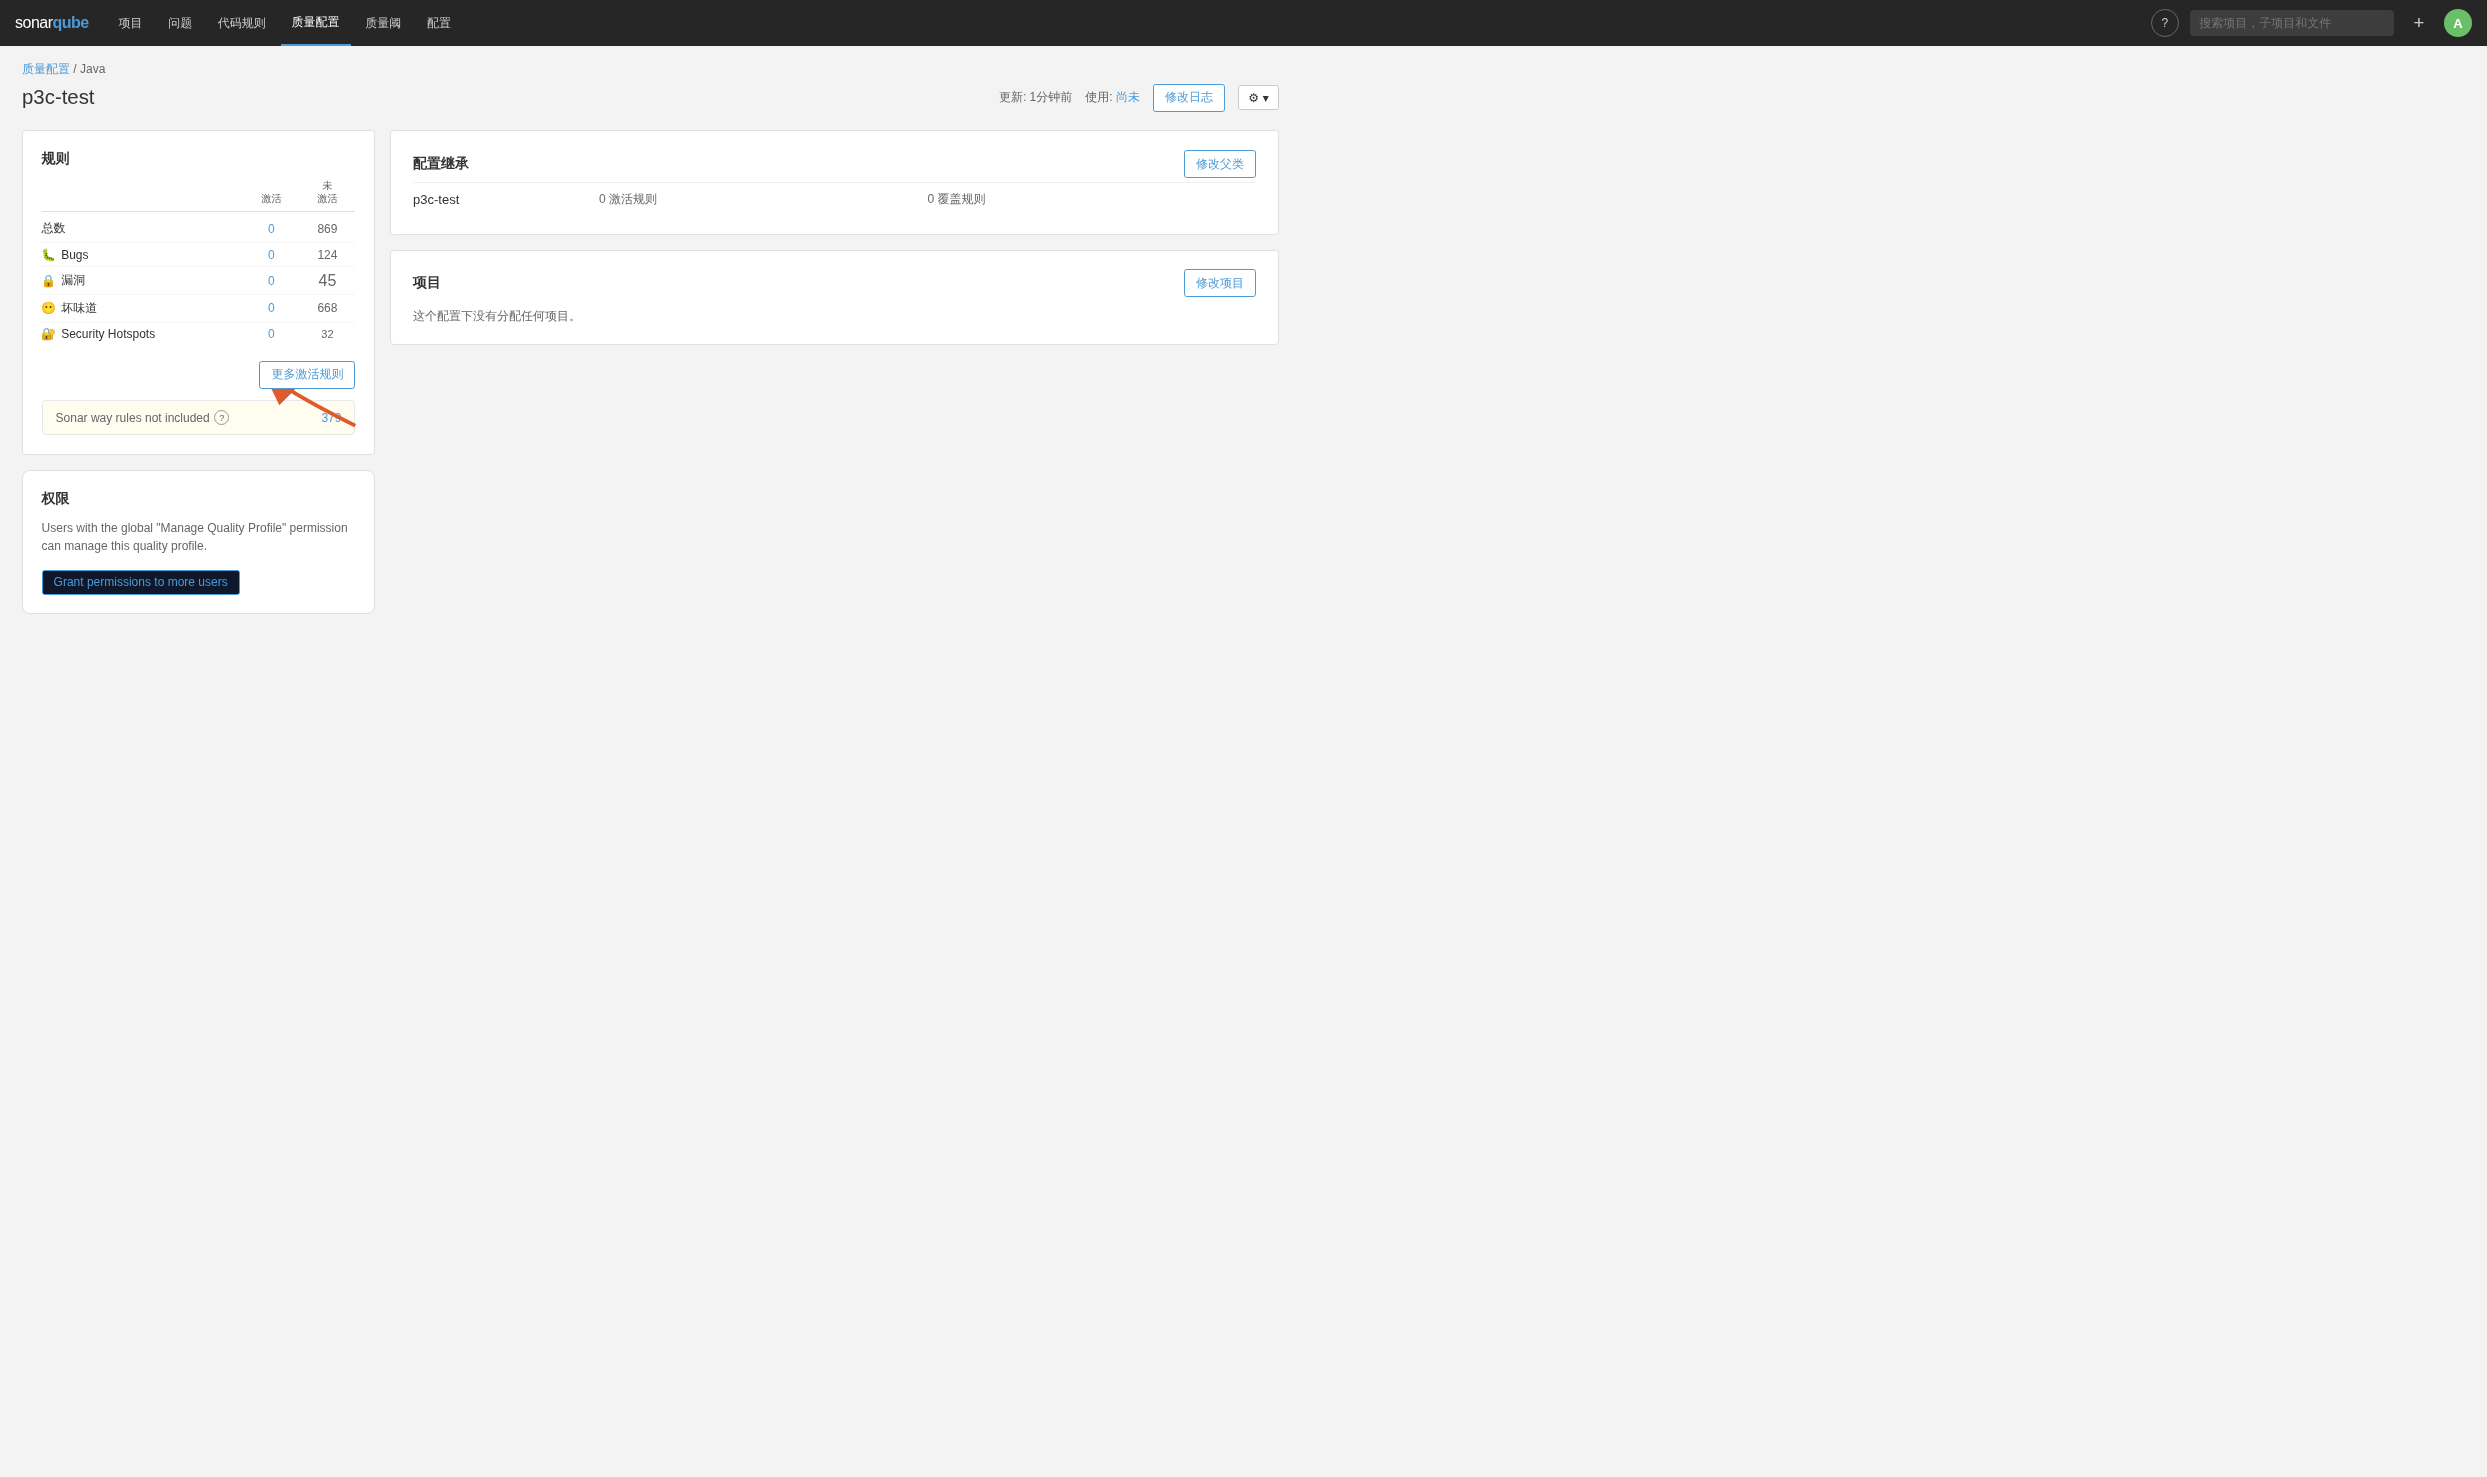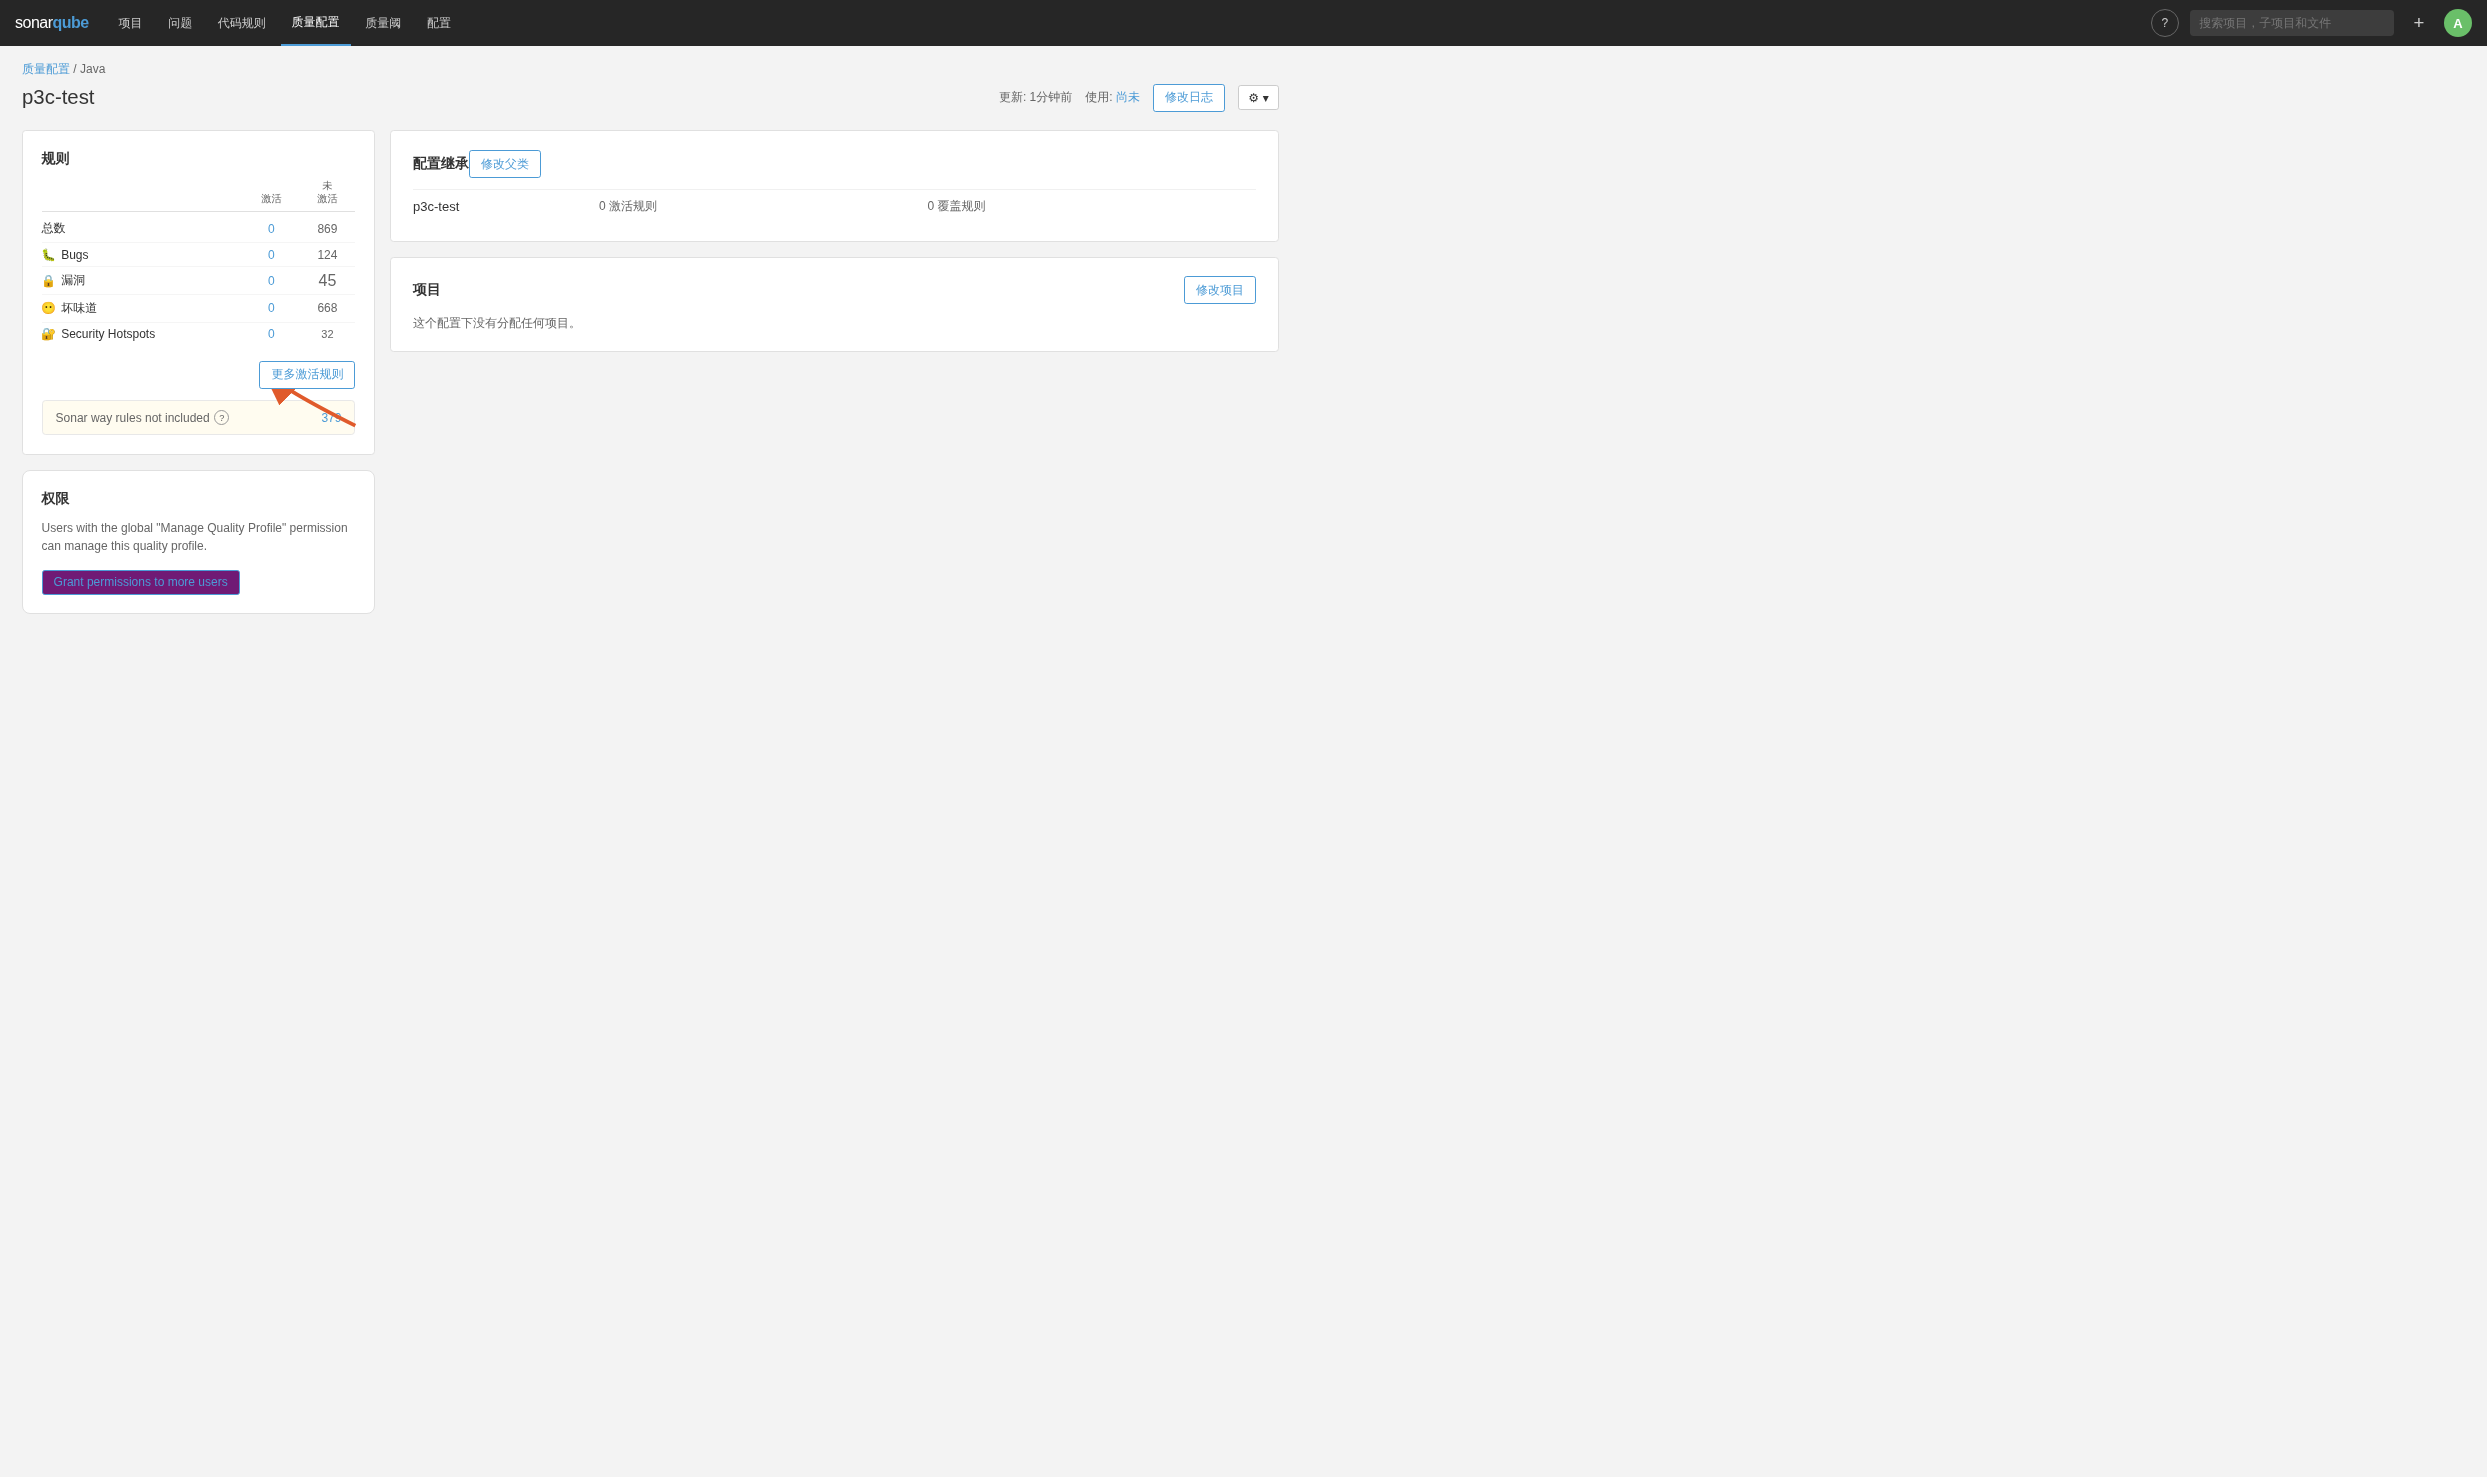--- a/index.html
+++ b/index.html
@@ -120,29 +120,29 @@
           </div>
           <span style="color:#4c9bd6;font-weight:500;font-size:12px;">379</span>
         </div>
       </div>
 
 
       <div style="background:#fff;border:0.9px solid #e0e0e0;border-radius:8px;padding:18.6px;">
         <div style="font-size:14px;font-weight:600;color:#333;margin-bottom:11px;">权限</div>
         <p style="font-size:12px;color:#666;margin-bottom:15px;line-height:1.5;">Users with the global "Manage Quality Profile"
 permission can manage this quality profile.</p>
-        <button style="border:0.9px solid #4c9bd6;color:#4c9bd6;background:#701a75;border-radius:2.8px;padding:4.6px 11px;font-size:12px;cursor:pointer;">Grant permissions to more users</button>
+        <button style="border:0.9px solid #4c9bd6;color:#4c9bd6;background:#0f172a;border-radius:2.8px;padding:4.6px 11px;font-size:12px;cursor:pointer;">Grant permissions to more users</button>
       </div>
 
     </div>
 
     <div style="display:flex;flex-direction:column;gap:15px;">
 
       <div style="background:#fff;border:0.9px solid #e0e0e0;border-radius:3.7px;padding:18.6px 22px;">
-        <div style="display:flex;align-items:center;margin-bottom:11px;">
+        <div style="display:flex;align-items:center;justify-content:space-between;margin-bottom:4px;">
           <span style="font-size:14px;font-weight:600;color:#333;">配置继承</span>
           <button style="border:0.9px solid #4c9bd6;color:#4c9bd6;background:#fff;border-radius:2.8px;padding:4.6px 11px;font-size:12px;cursor:pointer;">修改父类</button>
         </div>
         <div style="display:grid;grid-template-columns:186px 1fr 1fr;align-items:center;padding:7.4px 0;border-top:0.9px solid #f0f0f0;">
           <span style="font-size:13px;color:#333;">p3c-test</span>
           <span style="font-size:12px;color:#666;">0 激活规则</span>
           <span style="font-size:12px;color:#666;">0 覆盖规则</span>
         </div>
       </div>
 

